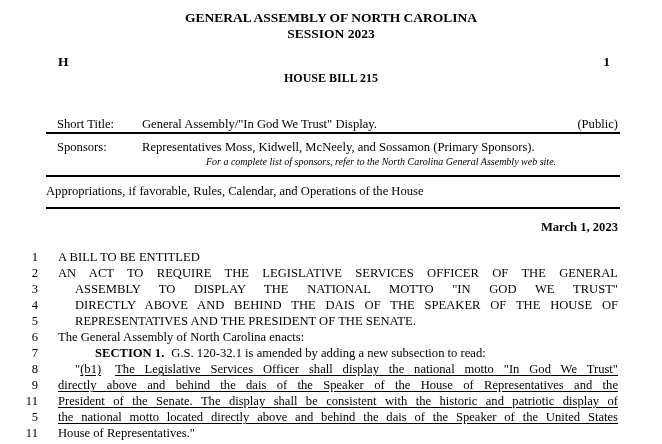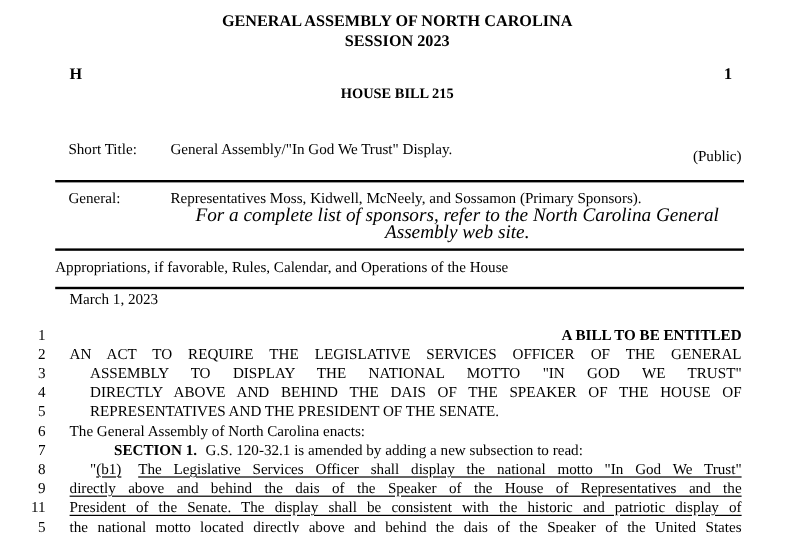--- a/index.html
+++ b/index.html
@@ -24,42 +24,42 @@
     justify-content: space-between;
     font-weight: bold;
     font-size: 13.5px;
     line-height: 16px;
   }
   .bill-title { text-align: center; font-weight: bold; font-size: 12px; line-height: 16px; }
 
   
   .info-table { margin: 24px 42px 0 46px; width: 574px; }
   .info-row { display: flex; border-bottom: 2px solid #000; }
-  .info-row.r1 { padding: 6px 0 12px 0; }
+  .info-row.r1 { padding: 6px 0 0 0; }
   .info-row.r2 { padding: 5px 0 6px 0; }
   .info-row.r3 { padding: 6px 0 8px 0; }
   .info-label { width: 96px; flex: none; padding-left: 11px; line-height: 16px; }
   .info-value { flex: 1; line-height: 16px; }
-  .info-tag { flex: none; padding-right: 2px; line-height: 16px; margin-top: 6px; }
+  .info-tag { flex: none; padding-right: 2px; line-height: 16px; }
   .sponsors-note {
     text-align: center;
     font-style: italic;
-    font-size: 16px;
+    font-size: 10px;
     line-height: 14px;
   }
 
   
-  .bill-date { margin: 0 44px 0 58px; text-align: left; line-height: 16px; }
+  .bill-date { margin: 10px 44px 0 58px; text-align: right; line-height: 16px; font-weight: bold; }
 
   
   .bill-body { margin: 14px 44px 0 0; }
   .bline { display: flex; line-height: 16px; }
   .bline .num { width: 38px; flex: none; text-align: right; }
   .bline .txt { flex: 1; margin-left: 20px; }
-  .ctr  { text-align: right; font-weight: bold; }
+  .ctr  { text-align: left; }
   .just { text-align: justify; text-align-last: justify; }
   .ind1 { padding-left: 17px; }
   .ind2 { padding-left: 37px; }
   .b    { font-weight: bold; }
   .sec-rest { margin-left: 7px; text-align: center; }
   .gap  { display: inline-block; width: 14px; }
   .u {
     text-decoration: underline;
     text-underline-offset: 2px;
     text-decoration-thickness: 1px;
@@ -80,21 +80,21 @@
     <div class="bill-title">HOUSE BILL 215</div>
   </div>
 
   <div class="info-table">
     <div class="info-row r1">
       <div class="info-label">Short Title:</div>
       <div class="info-value">General Assembly/"In God We Trust" Display.</div>
       <div class="info-tag">(Public)</div>
     </div>
     <div class="info-row r2">
-      <div class="info-label">General:</div>
+      <div class="info-label">Sponsors:</div>
       <div class="info-value">
         <div>Representatives Moss, Kidwell, McNeely, and Sossamon (Primary Sponsors).</div>
         <div class="sponsors-note">For a complete list of sponsors, refer to the North Carolina General Assembly web site.</div>
       </div>
     </div>
     <div class="info-row r3">
       <div class="info-value">Appropriations, if favorable, Rules, Calendar, and Operations of the House</div>
     </div>
   </div>
 

